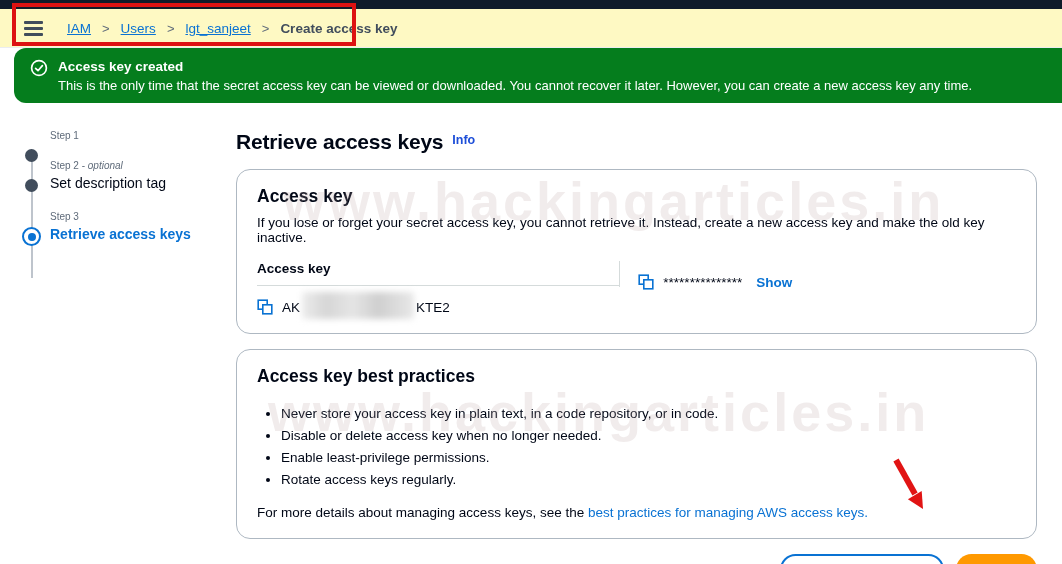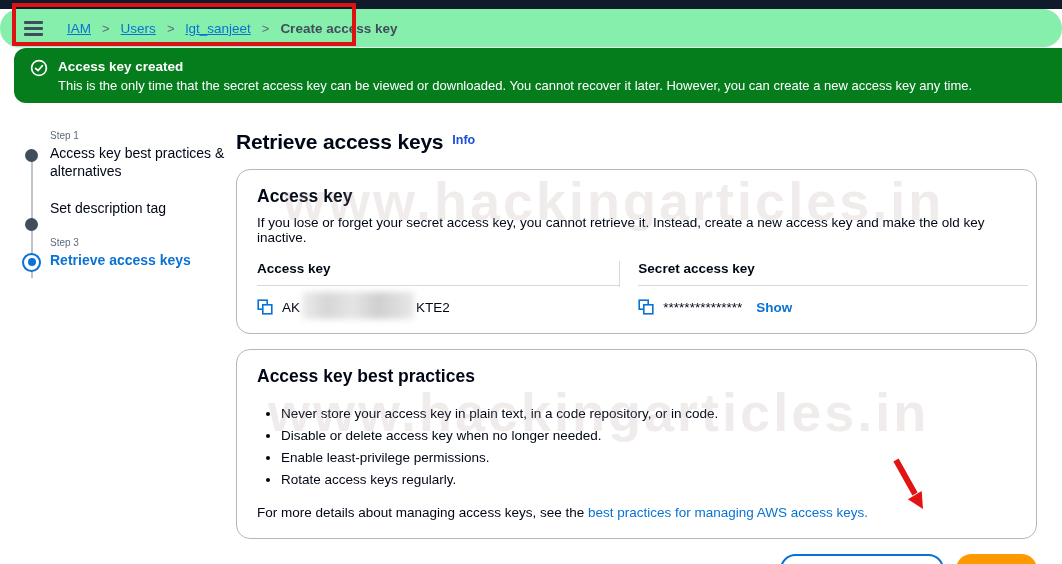--- a/index.html
+++ b/index.html
@@ -3,22 +3,22 @@
 <meta charset="utf-8">
 <style>
   * { box-sizing: border-box; margin: 0; padding: 0; }
   html,body { width:1062px; height:564px; overflow:hidden; background:#fff;
     font-family:"Liberation Sans", sans-serif; color:#000716; position:relative; }
 
   
   .topbar { height:9px; background:#0f1b2a; }
 
   
-  .crumbbar { height:39px; background:#86efac; display:flex; align-items:center;
-    padding-left:24px; border-bottom:1px solid #ebedf0;border-radius:19px; }
+  .crumbbar { height:39px; background:#fef9c3; display:flex; align-items:center;
+    padding-left:24px; border-bottom:1px solid #ebedf0; }
   .hamburger { width:19px; display:flex; flex-direction:column; gap:3px; margin-right:24px; cursor:pointer; }
   .hamburger span { display:block; height:3px; background:#414d5c; border-radius:1px; }
   .crumbs { display:flex; align-items:center; gap:11px; font-size:13.5px; }
   .crumbs a { color:#0972d3; text-decoration:underline; cursor:pointer; }
   .crumb-sep { color:#5f6b7a; font-size:13px; }
   .crumb-current { color:#414d5c; font-weight:700; }
 
   
   .flashbar { margin-left:14px; height:55px; background:#057d1d; color:#fff;
     border-radius:12px 0 0 12px; display:flex; padding:9px 10px 8px 16px; }
@@ -120,24 +120,24 @@
     <div class="flash-msg">This is the only time that the secret access key can be viewed or downloaded. You cannot recover it later. However, you can create a new access key any time.</div>
   </div>
 </div>
 
 <div class="content">
   <div class="steps">
     <div class="steps-line"></div>
     <div class="step">
       <span class="step-dot"></span>
       <div class="step-label">Step 1</div>
-      <div class="step-title">Access key best practices &amp; alternatives</div>
     </div>
     <div class="step">
       <span class="step-dot"></span>
+      <div class="step-label"><span>Step 2 - </span><em>optional</em></div>
       <div class="step-title">Set description tag</div>
     </div>
     <div class="step active">
       <span class="step-dot"></span>
       <div class="step-label">Step 3</div>
       <div class="step-title">Retrieve access keys</div>
     </div>
   </div>
 
   <div class="main">
@@ -154,21 +154,20 @@
               <rect x="1.2" y="1.2" width="9" height="9" fill="#fff" stroke="#0972d3" stroke-width="1.6"></rect>
               <rect x="5.8" y="5.8" width="9" height="9" fill="#fff" stroke="#0972d3" stroke-width="1.6"></rect>
             </svg>
             <span>AK</span>
             <span class="blur-box"></span>
             <span>KTE2</span>
           </div>
         </div>
         <div class="kvdiv"></div>
         <div class="kcol2">
-          <div class="khead">Secret access key</div>
           <div class="kval">
             <svg class="copy-ic" viewBox="0 0 16 16">
               <rect x="1.2" y="1.2" width="9" height="9" fill="#fff" stroke="#0972d3" stroke-width="1.6"></rect>
               <rect x="5.8" y="5.8" width="9" height="9" fill="#fff" stroke="#0972d3" stroke-width="1.6"></rect>
             </svg>
             <span>***************</span>
             <a class="show-link">Show</a>
           </div>
         </div>
       </div>

